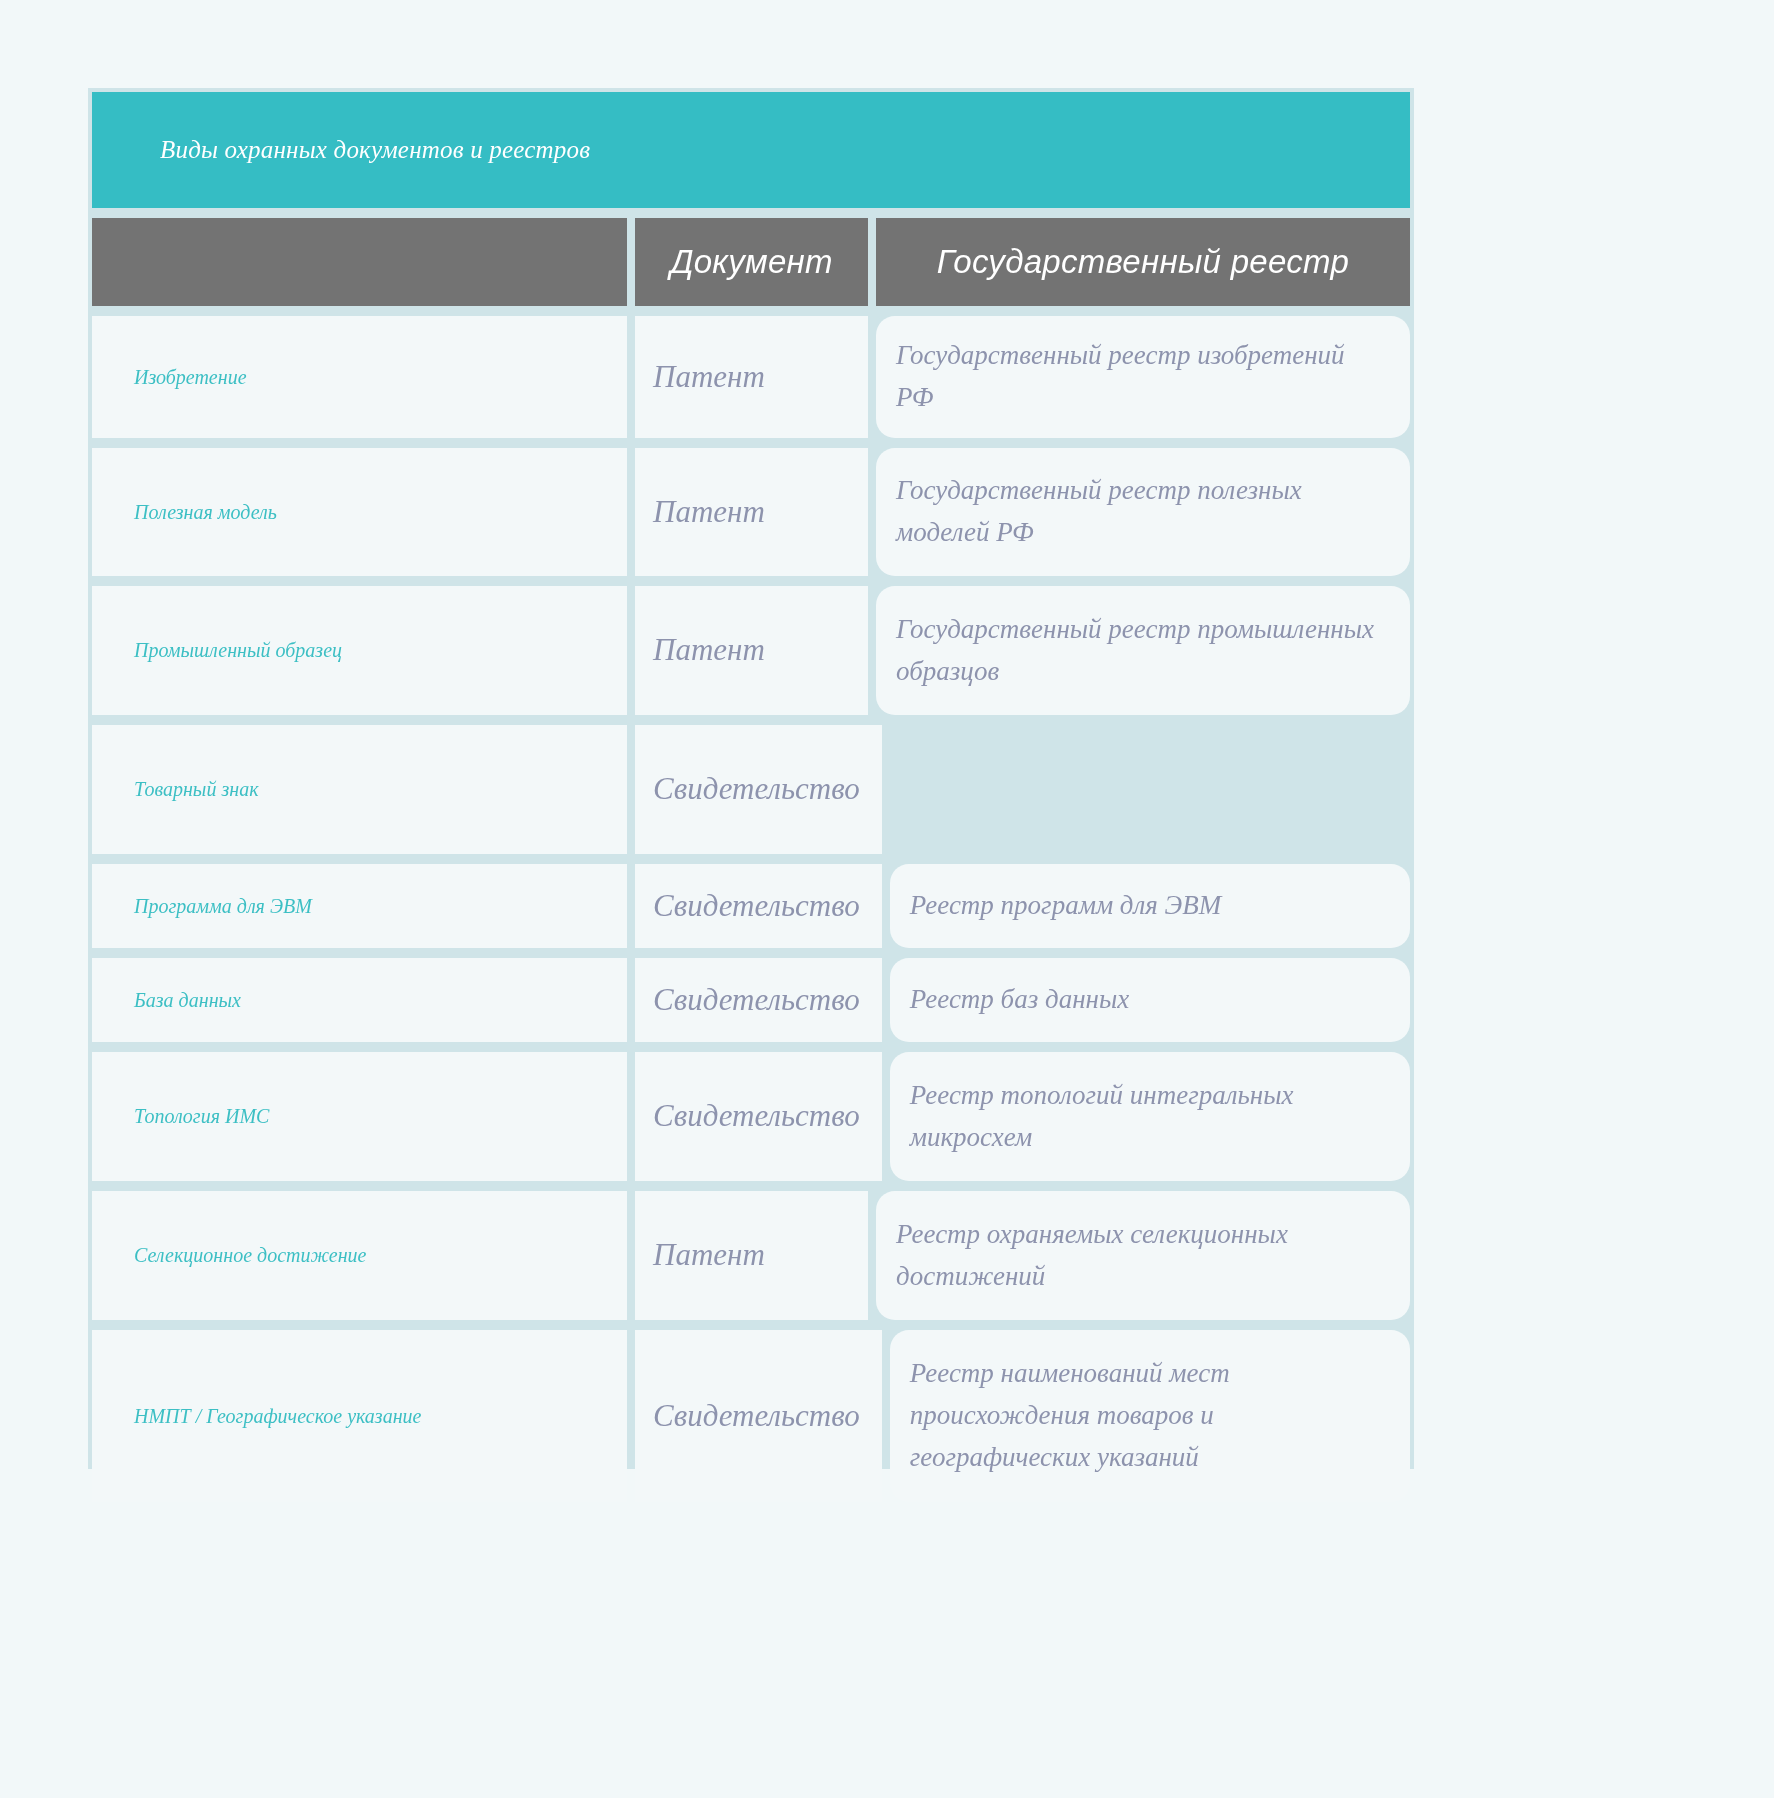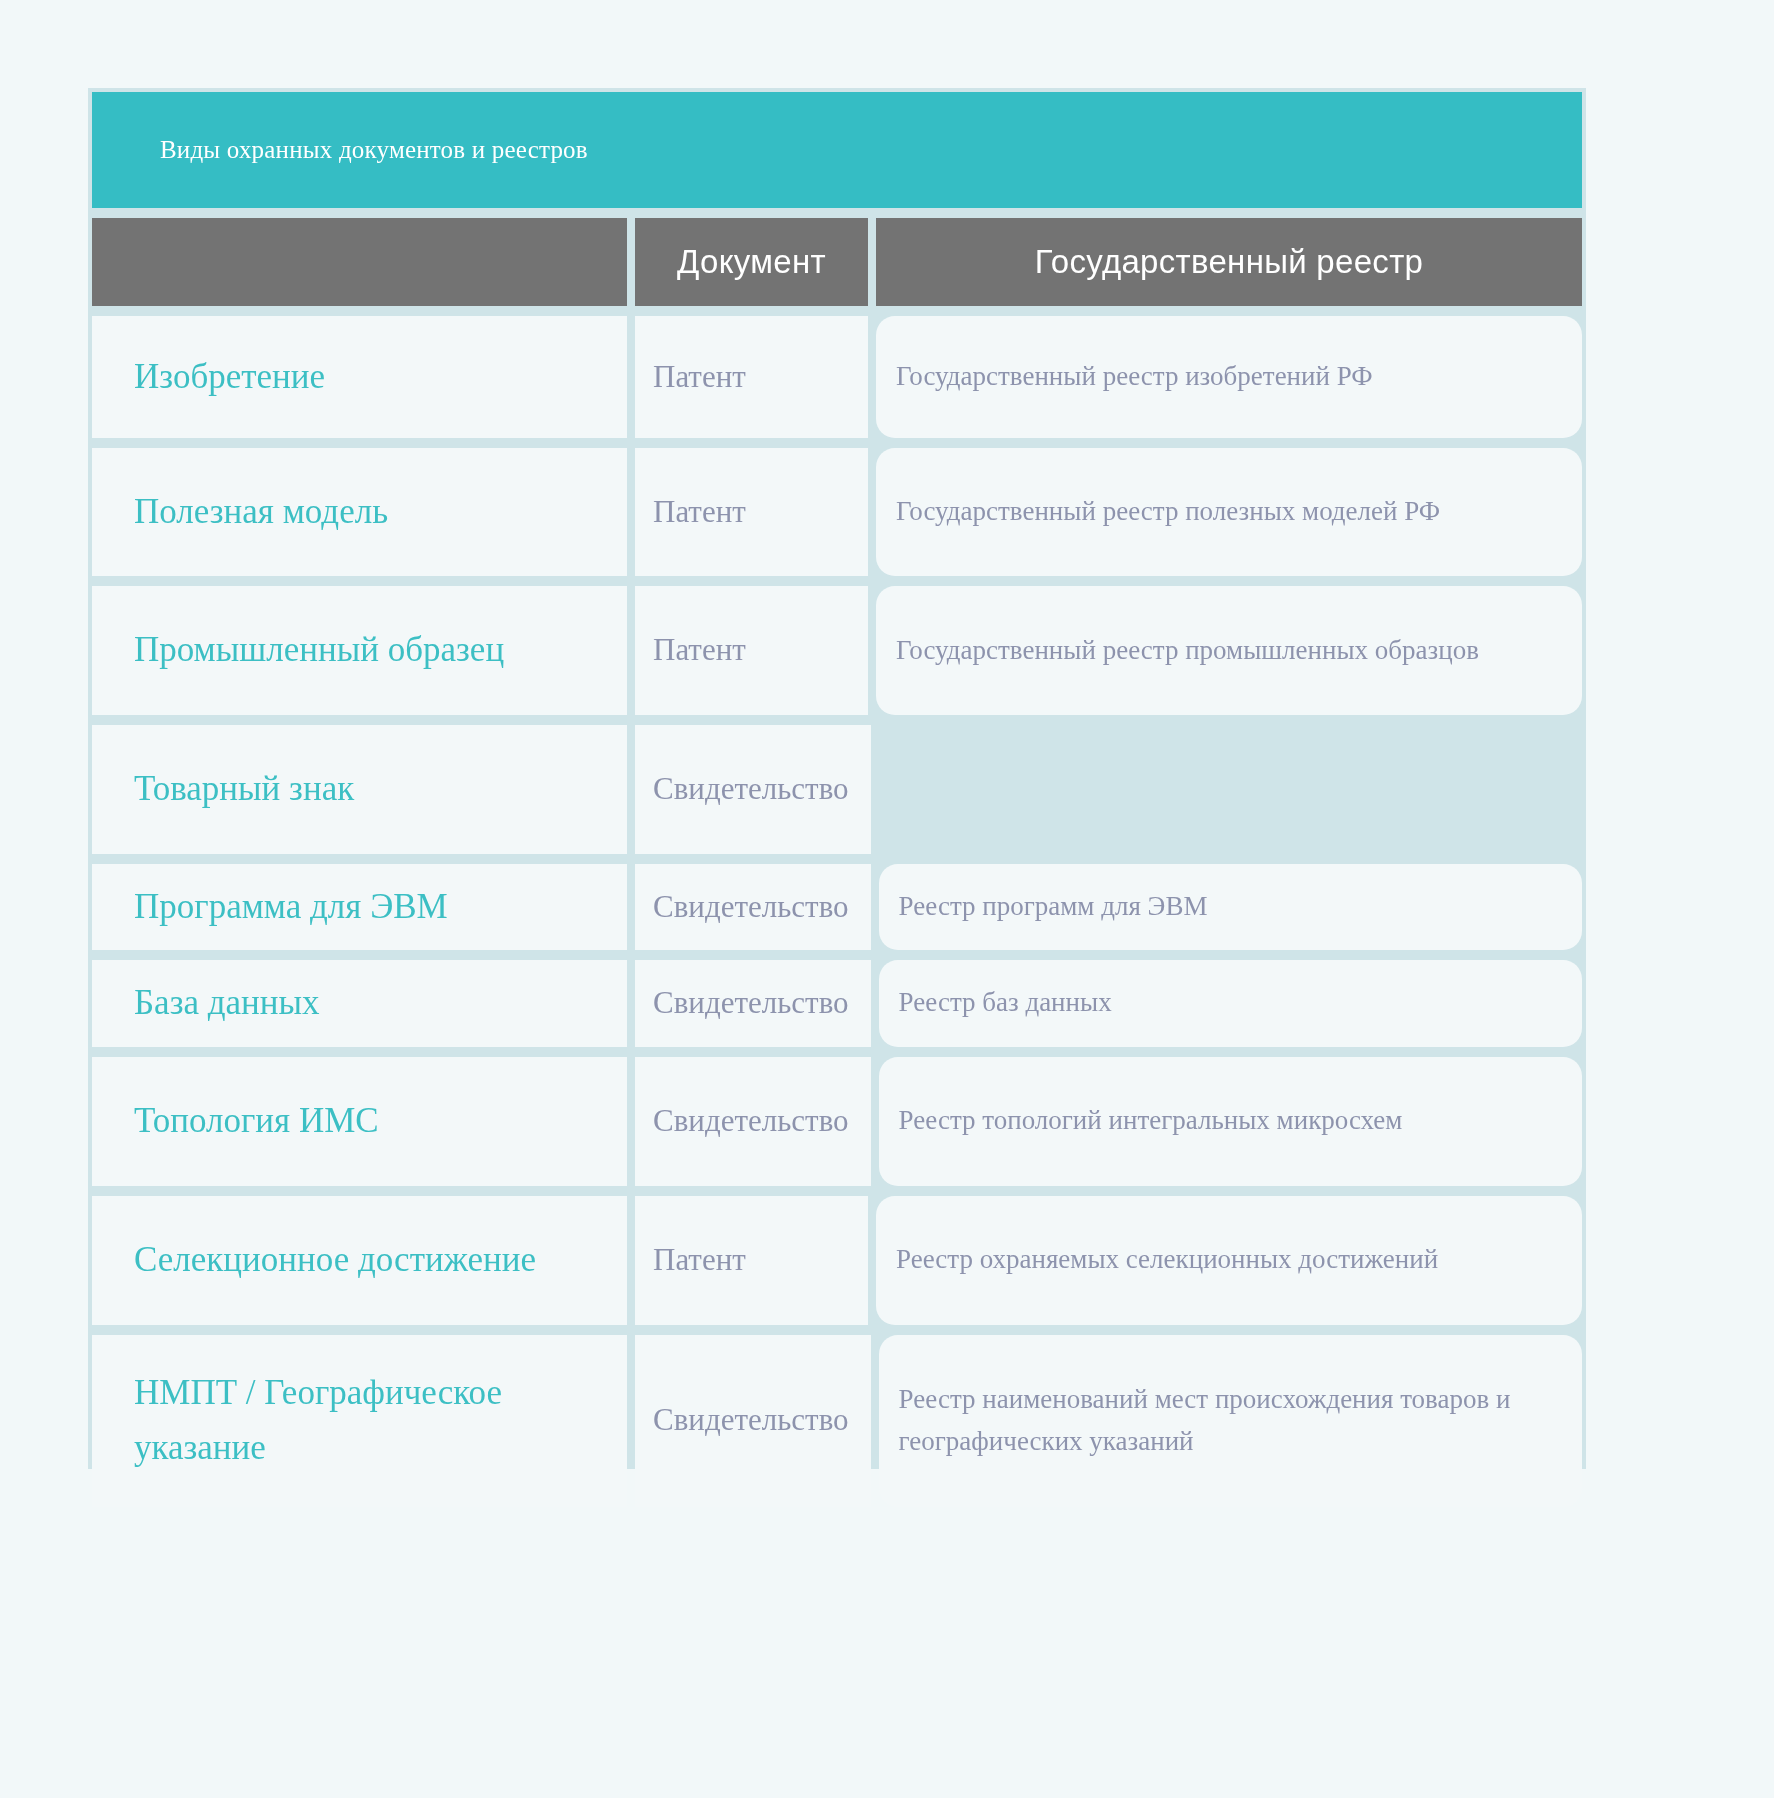--- a/index.html
+++ b/index.html
@@ -20,25 +20,26 @@
     width: 1774px;
     height: 1798px;
     box-sizing: border-box;
   }
 
   
   .table-frame {
     position: absolute;
     left: 88px;
     top: 88px;
-    width: 1498px;
+    width: 1326px;
     height: 1381px;
     background: #cfe4e8;
     box-sizing: border-box;
     padding: 0;
+    font-style: italic;
   }
 
   .table {
     width: 100%;
     height: 100%;
     display: flex;
     flex-direction: column;
     box-sizing: border-box;
   }
 
@@ -103,21 +104,21 @@
   .cell {
     background: #f3f8f9;
     box-sizing: border-box;
     display: flex;
     align-items: center;
     padding: 16px 22px;
     line-height: 1.55;
   }
   .cell.type {
     color: #3cbfc4;
-    font-size: 35px;
+    font-size: 20px;
     padding-left: 42px;
   }
   .cell.doc {
     color: #8d93ad;
     font-size: 31px;
     justify-content: flex-start;
     padding-left: 18px;
   }
   .cell.reg {
     color: #8d93ad;

